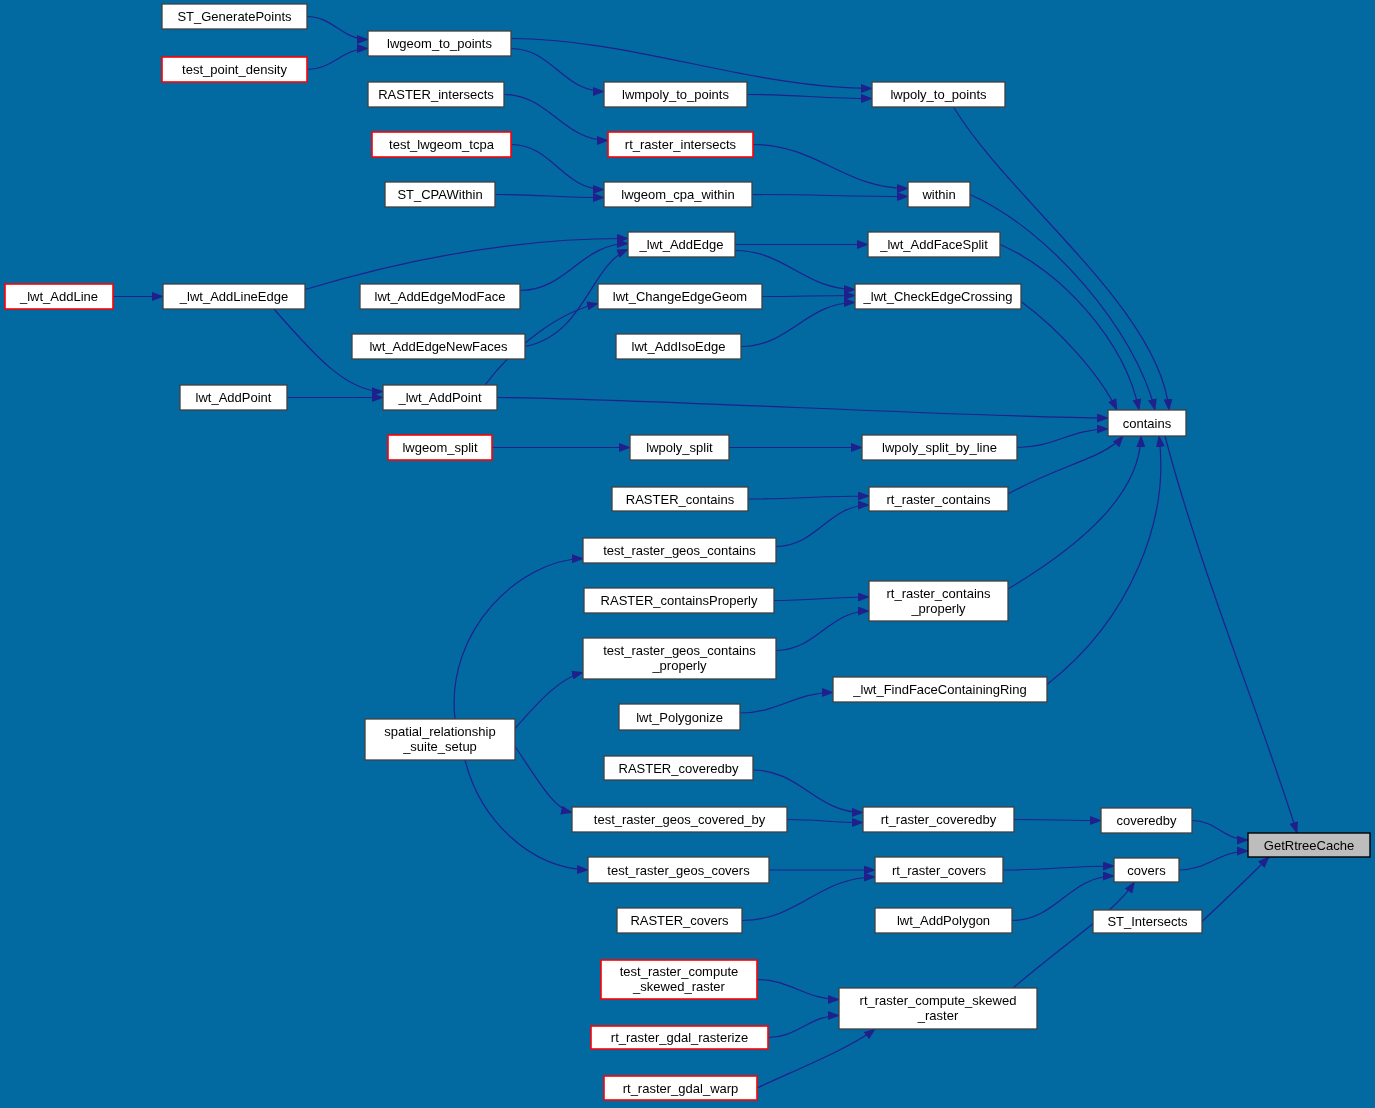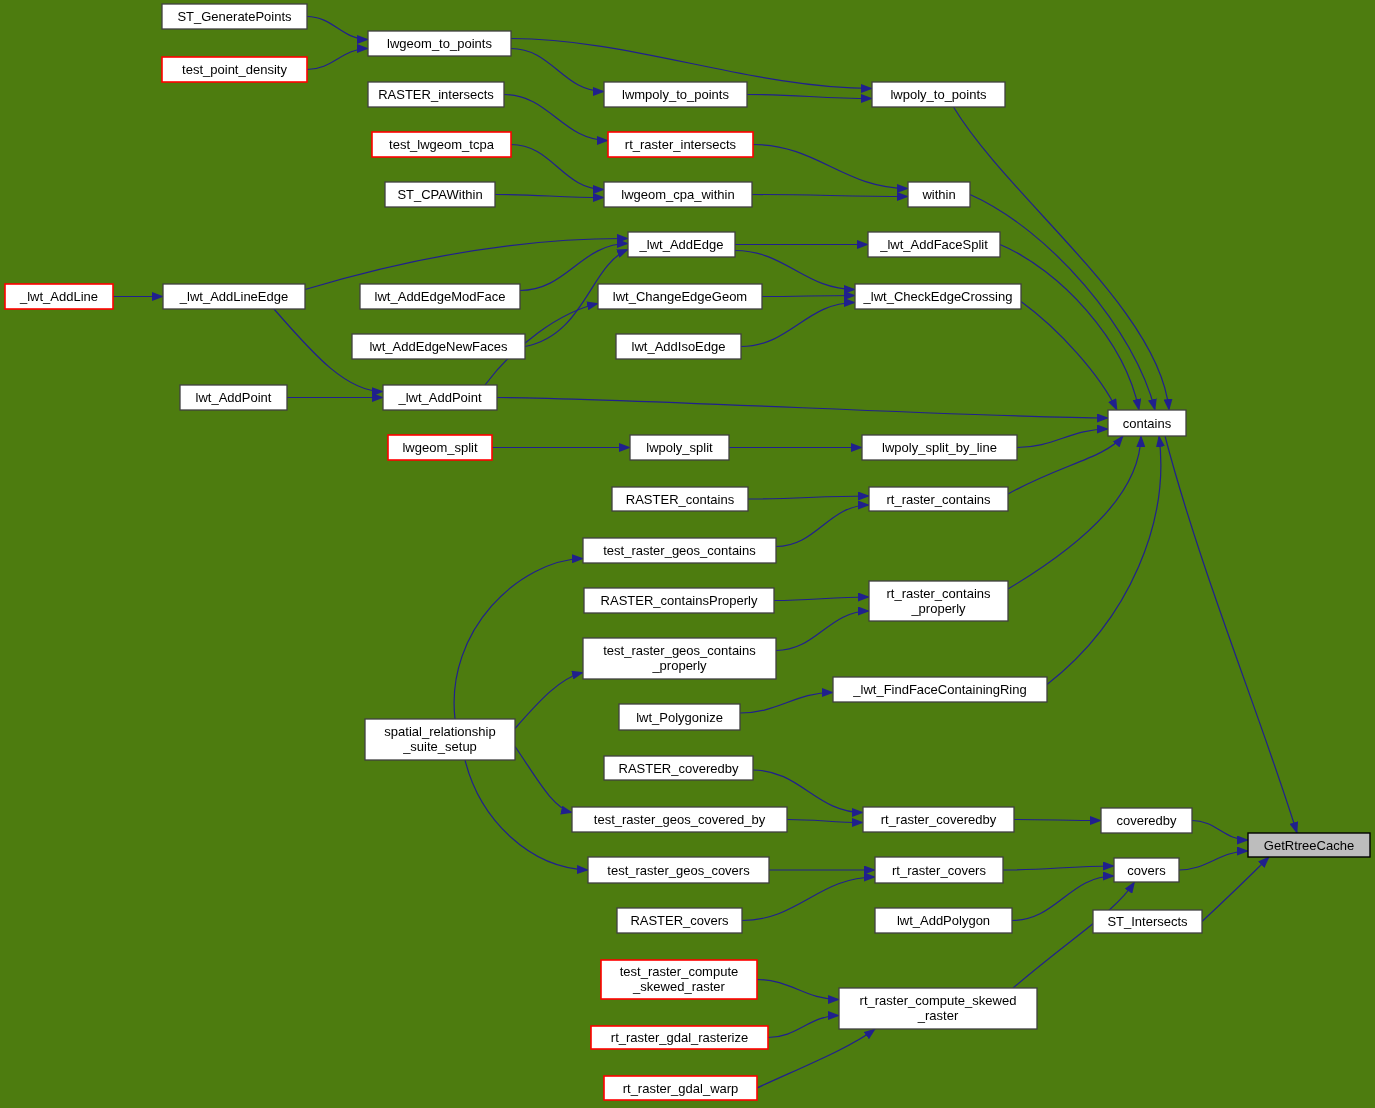--- a/index.html
+++ b/index.html
@@ -1,18 +1,18 @@
 <!DOCTYPE html>
 <html><head>
 <meta charset="utf-8">
 <style>
   html,body{margin:0;padding:0;background:#ffffff;}
   .graph-wrap{
     width:1375px;height:1108px;position:relative;
-    font-family:"Liberation Sans",sans-serif;background:#4d7c0f;overflow:hidden;
+    font-family:"Liberation Sans",sans-serif;background:#0369a1;overflow:hidden;
   }
   svg{display:block;}
   svg text{
     font-family:"Liberation Sans",sans-serif;
     font-size:13px;fill:#000000;
   }
   .edge{fill:none;stroke-width:1.2px;}
   .node-box{stroke-width:1.3px;}
   .node-box.red{stroke-width:1.6px;}
   .node-box.subject{stroke-width:1.4px;}

